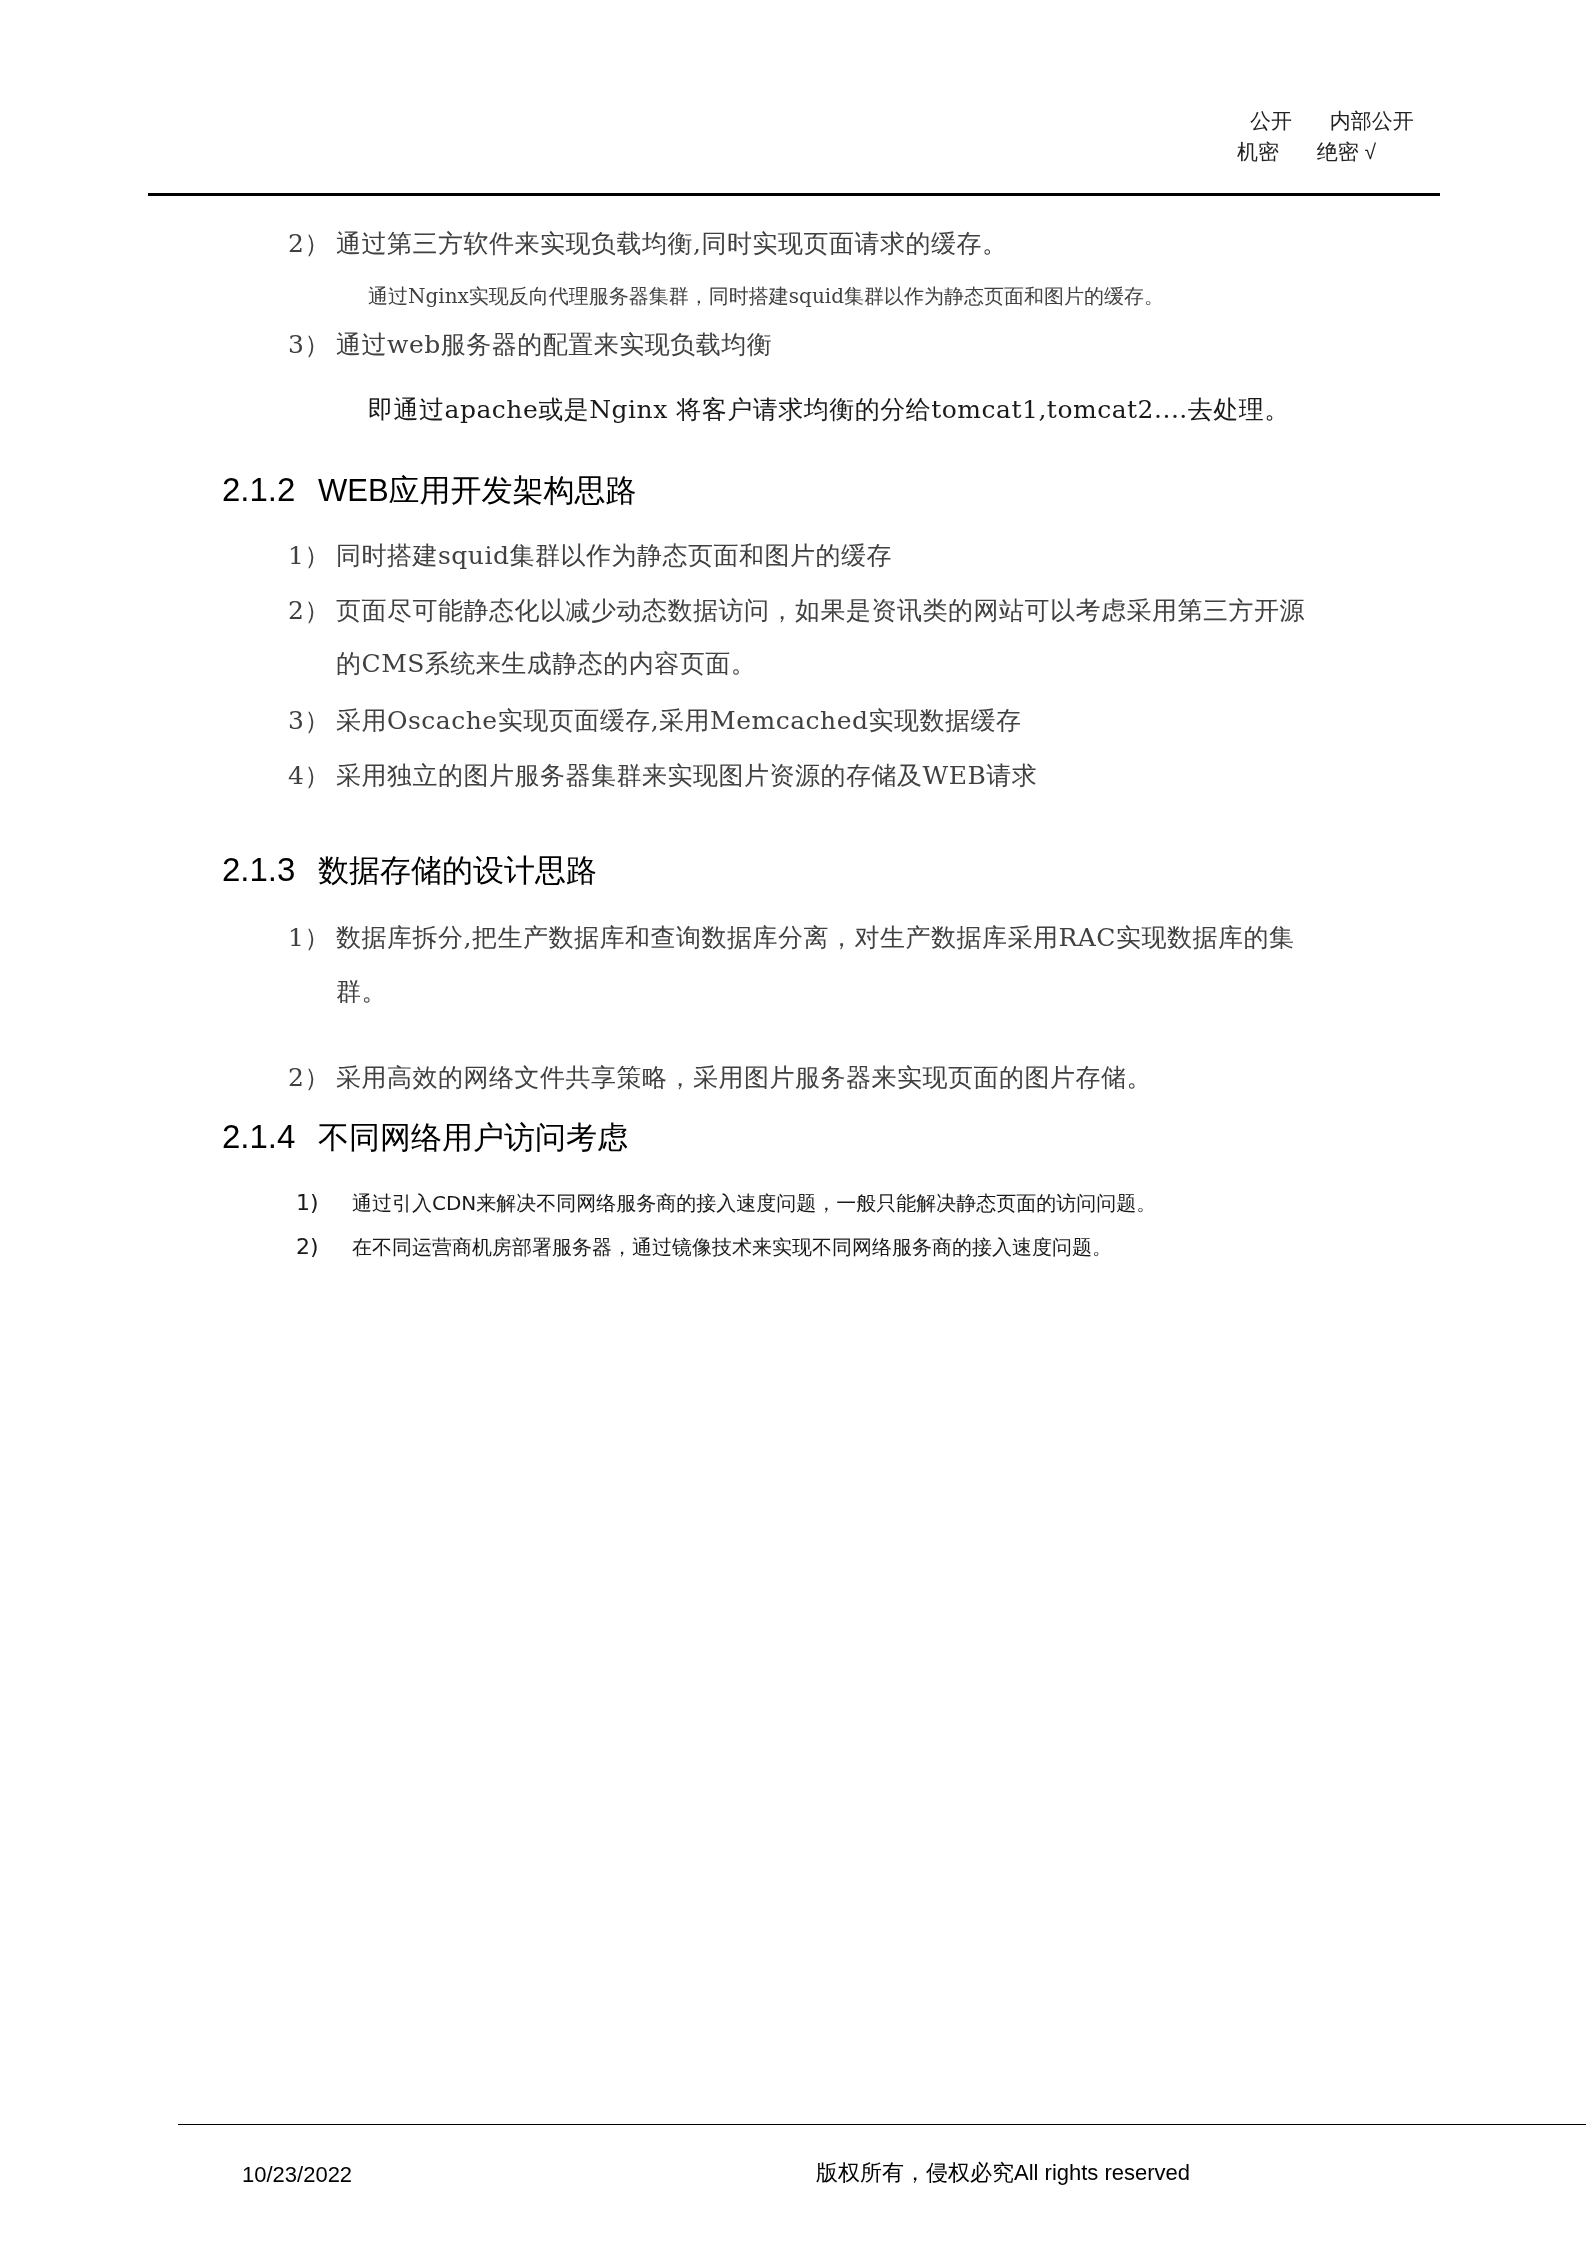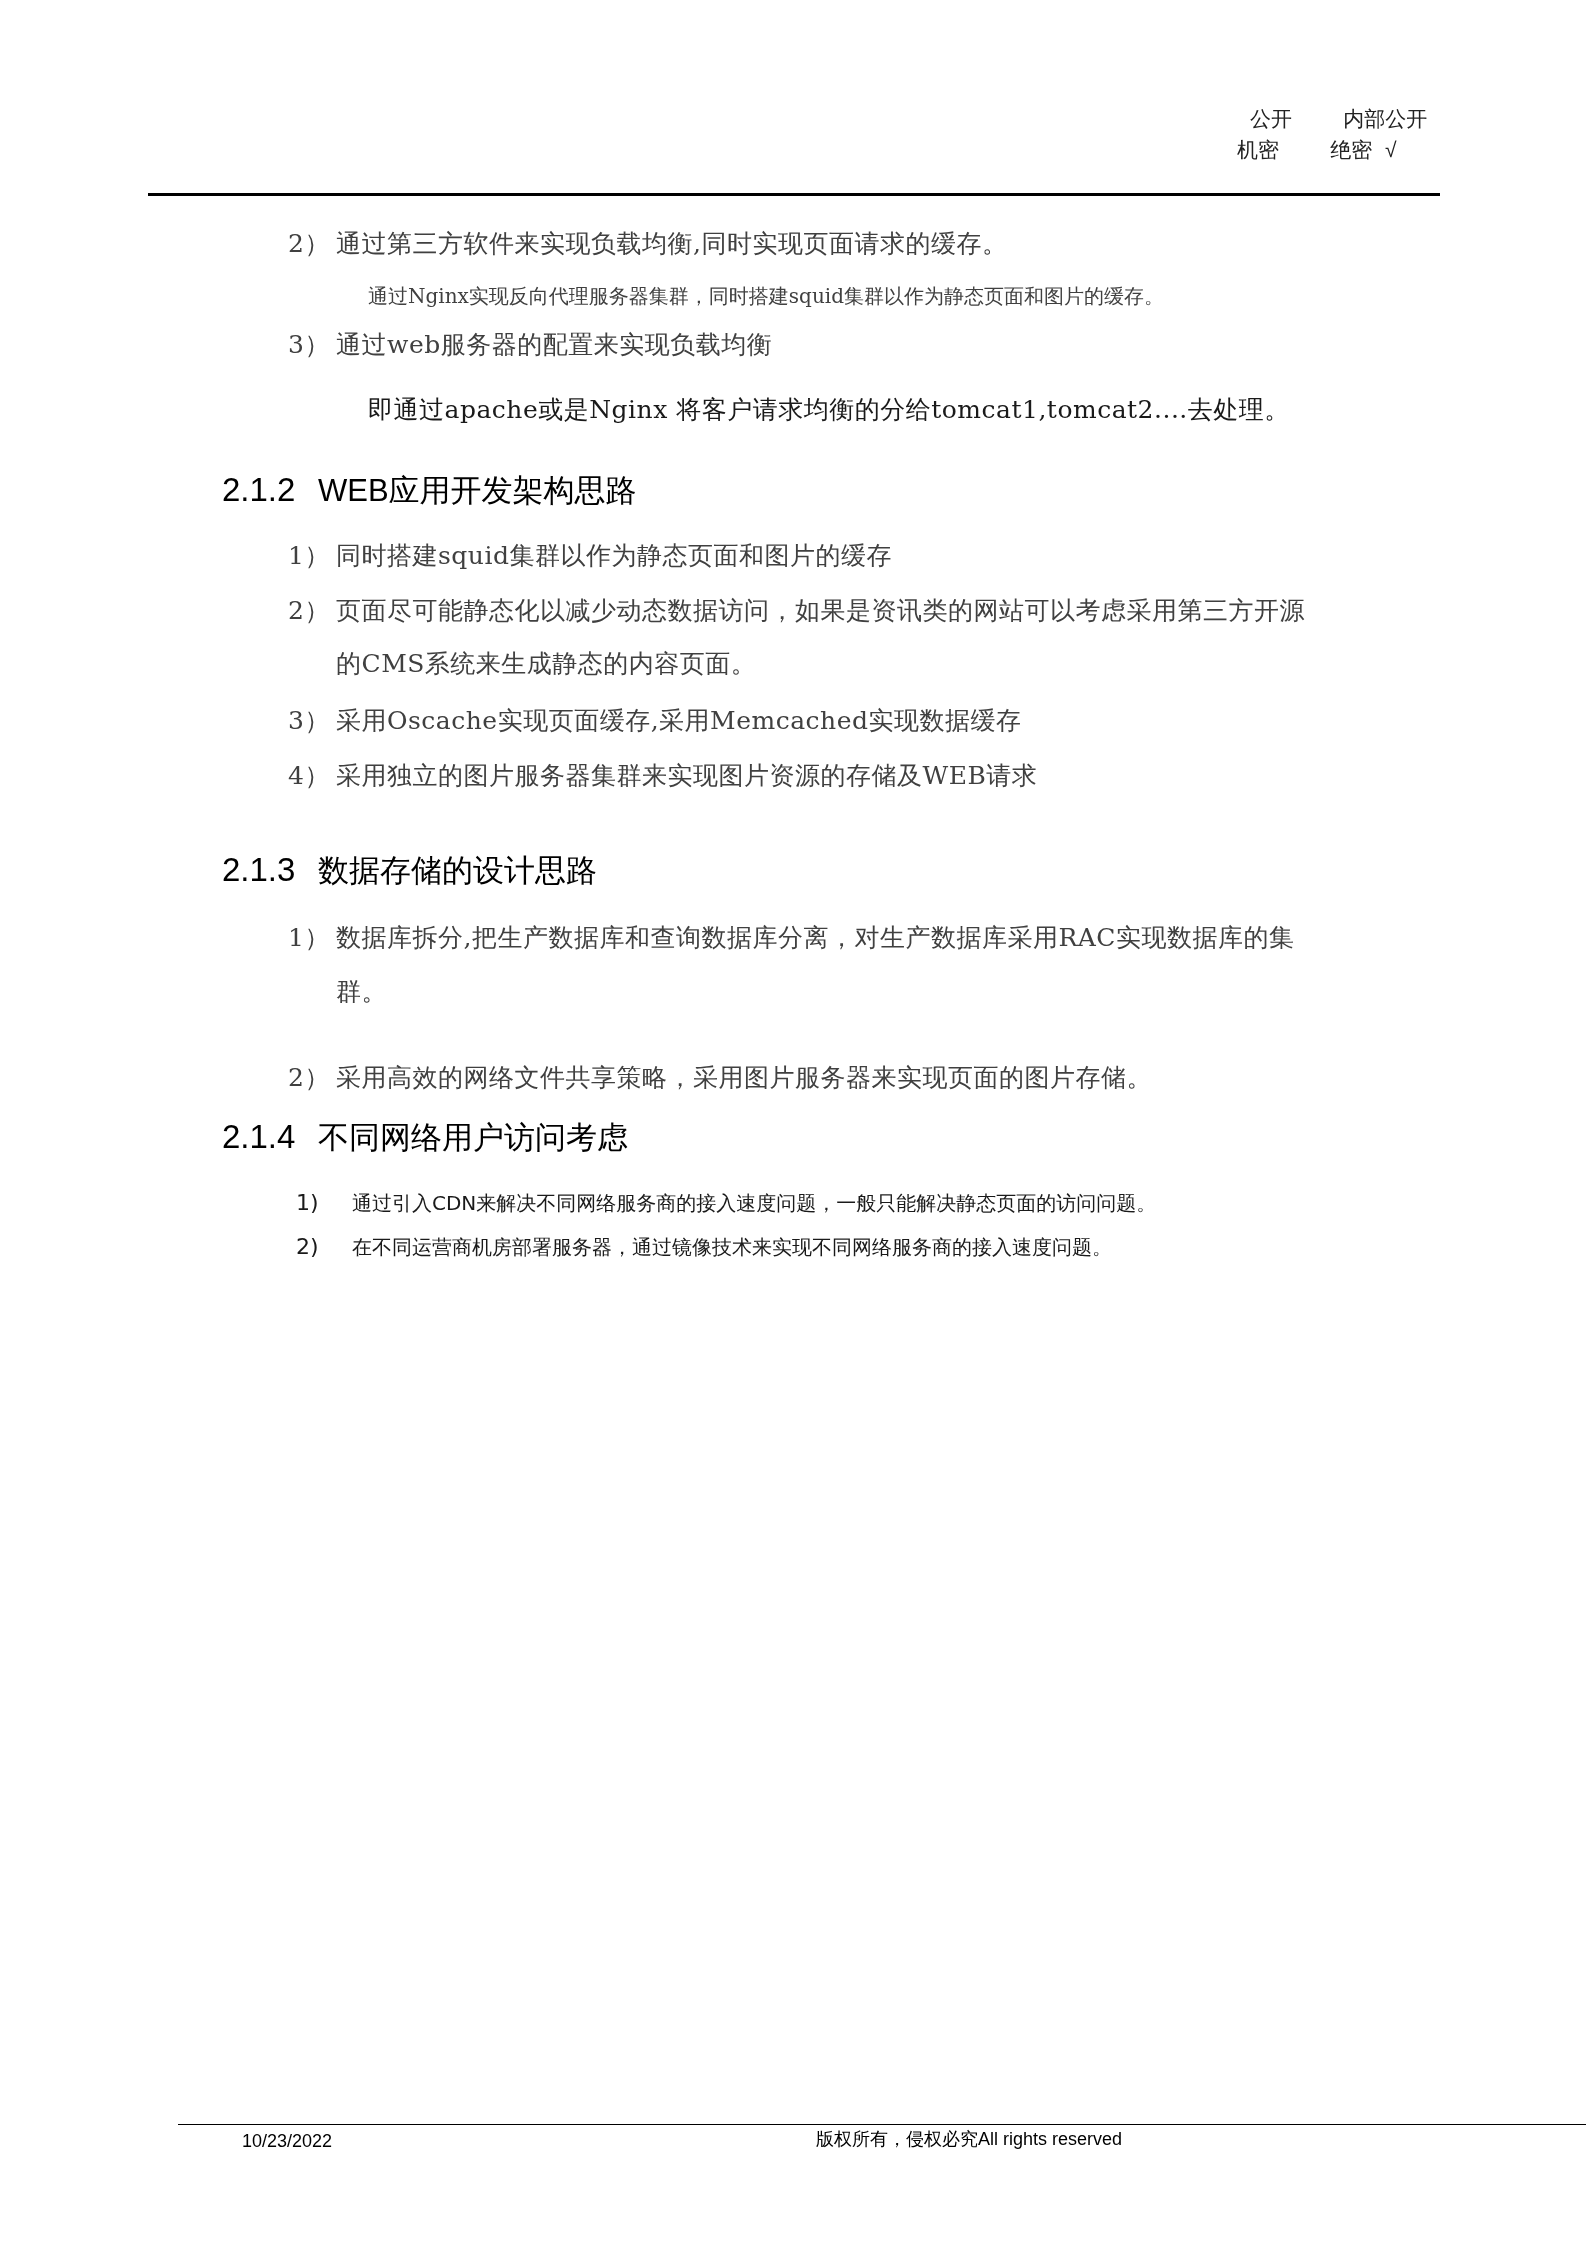--- a/index.html
+++ b/index.html
@@ -12,21 +12,21 @@
       height: 2244px;
       position: relative;
       overflow: hidden;
       color: #111111;
       font-family: "DejaVu Serif", "Liberation Serif", serif;
     }
     .abs { position: absolute; white-space: nowrap; }
 
     
     .classif {
-      font-family: Liberation Mono, monospace;
+      font-family: Liberation Sans, sans-serif;
       font-size: 21px;
       color: #222;
       line-height: 1;
     }
     .header-rule {
       position: absolute;
       left: 148px;
       top: 193px;
       width: 1292px;
       height: 3px;
@@ -88,23 +88,24 @@
     .footer-rule {
       position: absolute;
       left: 178px;
       top: 2124px;
       width: 1408px;
       height: 1px;
       background: #000;
     }
     .footer-text {
       font-family: "Liberation Sans", "DejaVu Sans", sans-serif;
-      font-size: 18px;
+      font-size: 22px;
       line-height: 1;
       color: #000;
+      margin-top: 32px;
     }
   </style>
 </head>
 <body>
 
 <div>
   <div class="abs classif" style="left:1250px; top:110px;">
     <span>公开</span>
     <span style="display:inline-block; width:26px;"></span>
     <span>内部公开</span>

